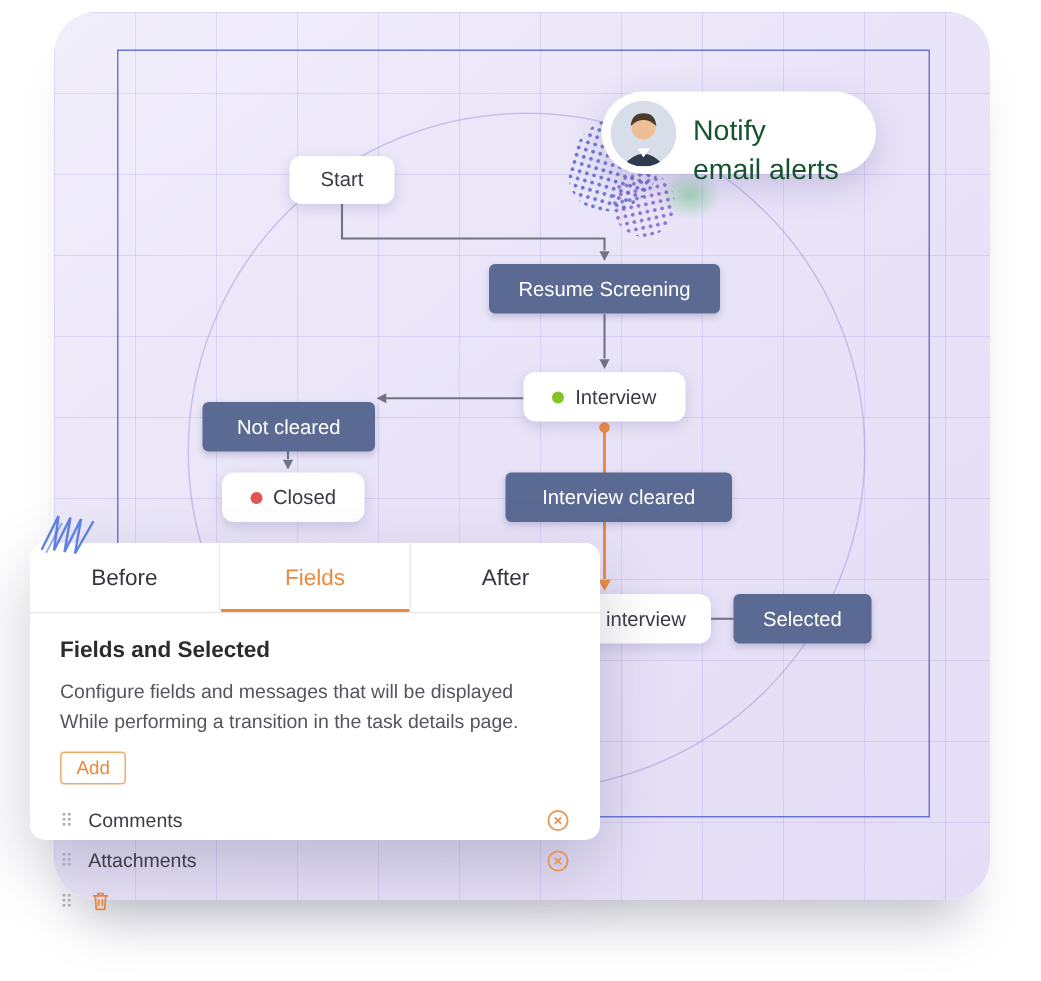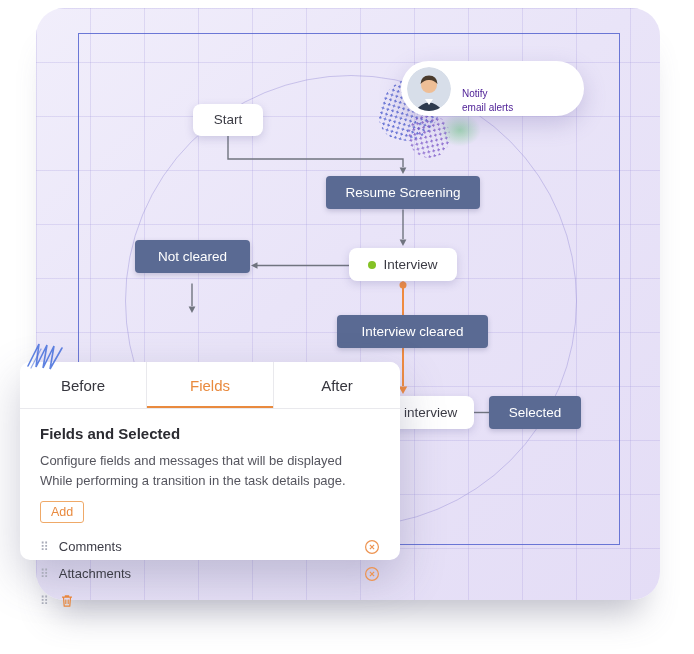--- a/index.html
+++ b/index.html
@@ -33,33 +33,33 @@
   .node{position:absolute;display:flex;align-items:center;justify-content:center;gap:7px;
     font-size:13.5px;line-height:1;white-space:nowrap;z-index:5;cursor:pointer;}
   .node.dark{background:#5a6a93;color:#ffffff;border-radius:4px;box-shadow:0 2px 5px rgba(70,70,120,.25);}
   .node.light{background:#ffffff;color:#3b3b44;border-radius:8px;box-shadow:0 3px 9px rgba(90,85,150,.22);}
   .dot{width:8px;height:8px;border-radius:50%;display:inline-block;}
   .dot.green{background:#84c225;}
   .dot.red{background:#e25555;}
 
   .n-start{left:157px;top:96px;width:70px;height:32px;border-radius:16px;}
   .n-resume{left:290px;top:168px;width:154px;height:33px;}
-  .n-notcleared{left:99px;top:232px;width:115px;height:33px;}
+  .n-notcleared{left:99px;top:260px;width:115px;height:33px;}
   .n-interview{left:313px;top:240px;width:108px;height:33px;}
   .n-closed{left:112px;top:307px;width:95px;height:33px;}
   .n-intcleared{left:301px;top:307px;width:151px;height:33px;}
   .n-hr{left:328px;top:388px;width:110px;height:33px;}
   .n-selected{left:453px;top:388px;width:92px;height:33px;}
 
   
   .notify-card{position:absolute;left:365px;top:53px;width:183px;height:55px;background:#fff;border-radius:28px;
     display:flex;align-items:center;gap:11px;padding-left:6px;box-sizing:border-box;z-index:6;
     box-shadow:0 8px 22px rgba(110,100,170,.28);cursor:pointer;}
   .avatar{width:44px;height:44px;border-radius:50%;overflow:hidden;flex:0 0 44px;}
-  .notify-text{font-size:10px;color:#4c1d95;line-height:1.35;margin-top:24px;}
+  .notify-text{font-size:19px;color:#14532d;line-height:1.35;margin-top:24px;}
 
   
   .scribble{position:absolute;left:26px;top:338px;width:44px;height:36px;z-index:12;}
 
   
   .panel{position:absolute;left:20px;top:362px;width:380px;height:198px;background:#ffffff;border-radius:10px;
     box-shadow:0 18px 45px rgba(80,80,120,.28);z-index:10;}
   .tabs{display:flex;height:46px;border-bottom:1px solid #e9e9ed;border-radius:10px 10px 0 0;overflow:hidden;}
   .tab{flex:1;display:flex;align-items:center;justify-content:center;font-size:15px;color:#36363e;
     border-right:1px solid #e9e9ed;cursor:pointer;background:#fff;}
@@ -117,20 +117,24 @@
     </div>
     <div class="node dark n-resume">
       <span>Resume Screening</span>
     </div>
     <div class="node dark n-notcleared">
       <span>Not cleared</span>
     </div>
     <div class="node light n-interview">
       <span class="dot green"></span>
       <span>Interview</span>
+    </div>
+    <div class="node light n-closed">
+      <span class="dot red"></span>
+      <span>Closed</span>
     </div>
     <div class="node dark n-intcleared">
       <span>Interview cleared</span>
     </div>
     <div class="node light n-hr">
       <span>HR interview</span>
     </div>
     <div class="node dark n-selected">
       <span>Selected</span>
     </div>

